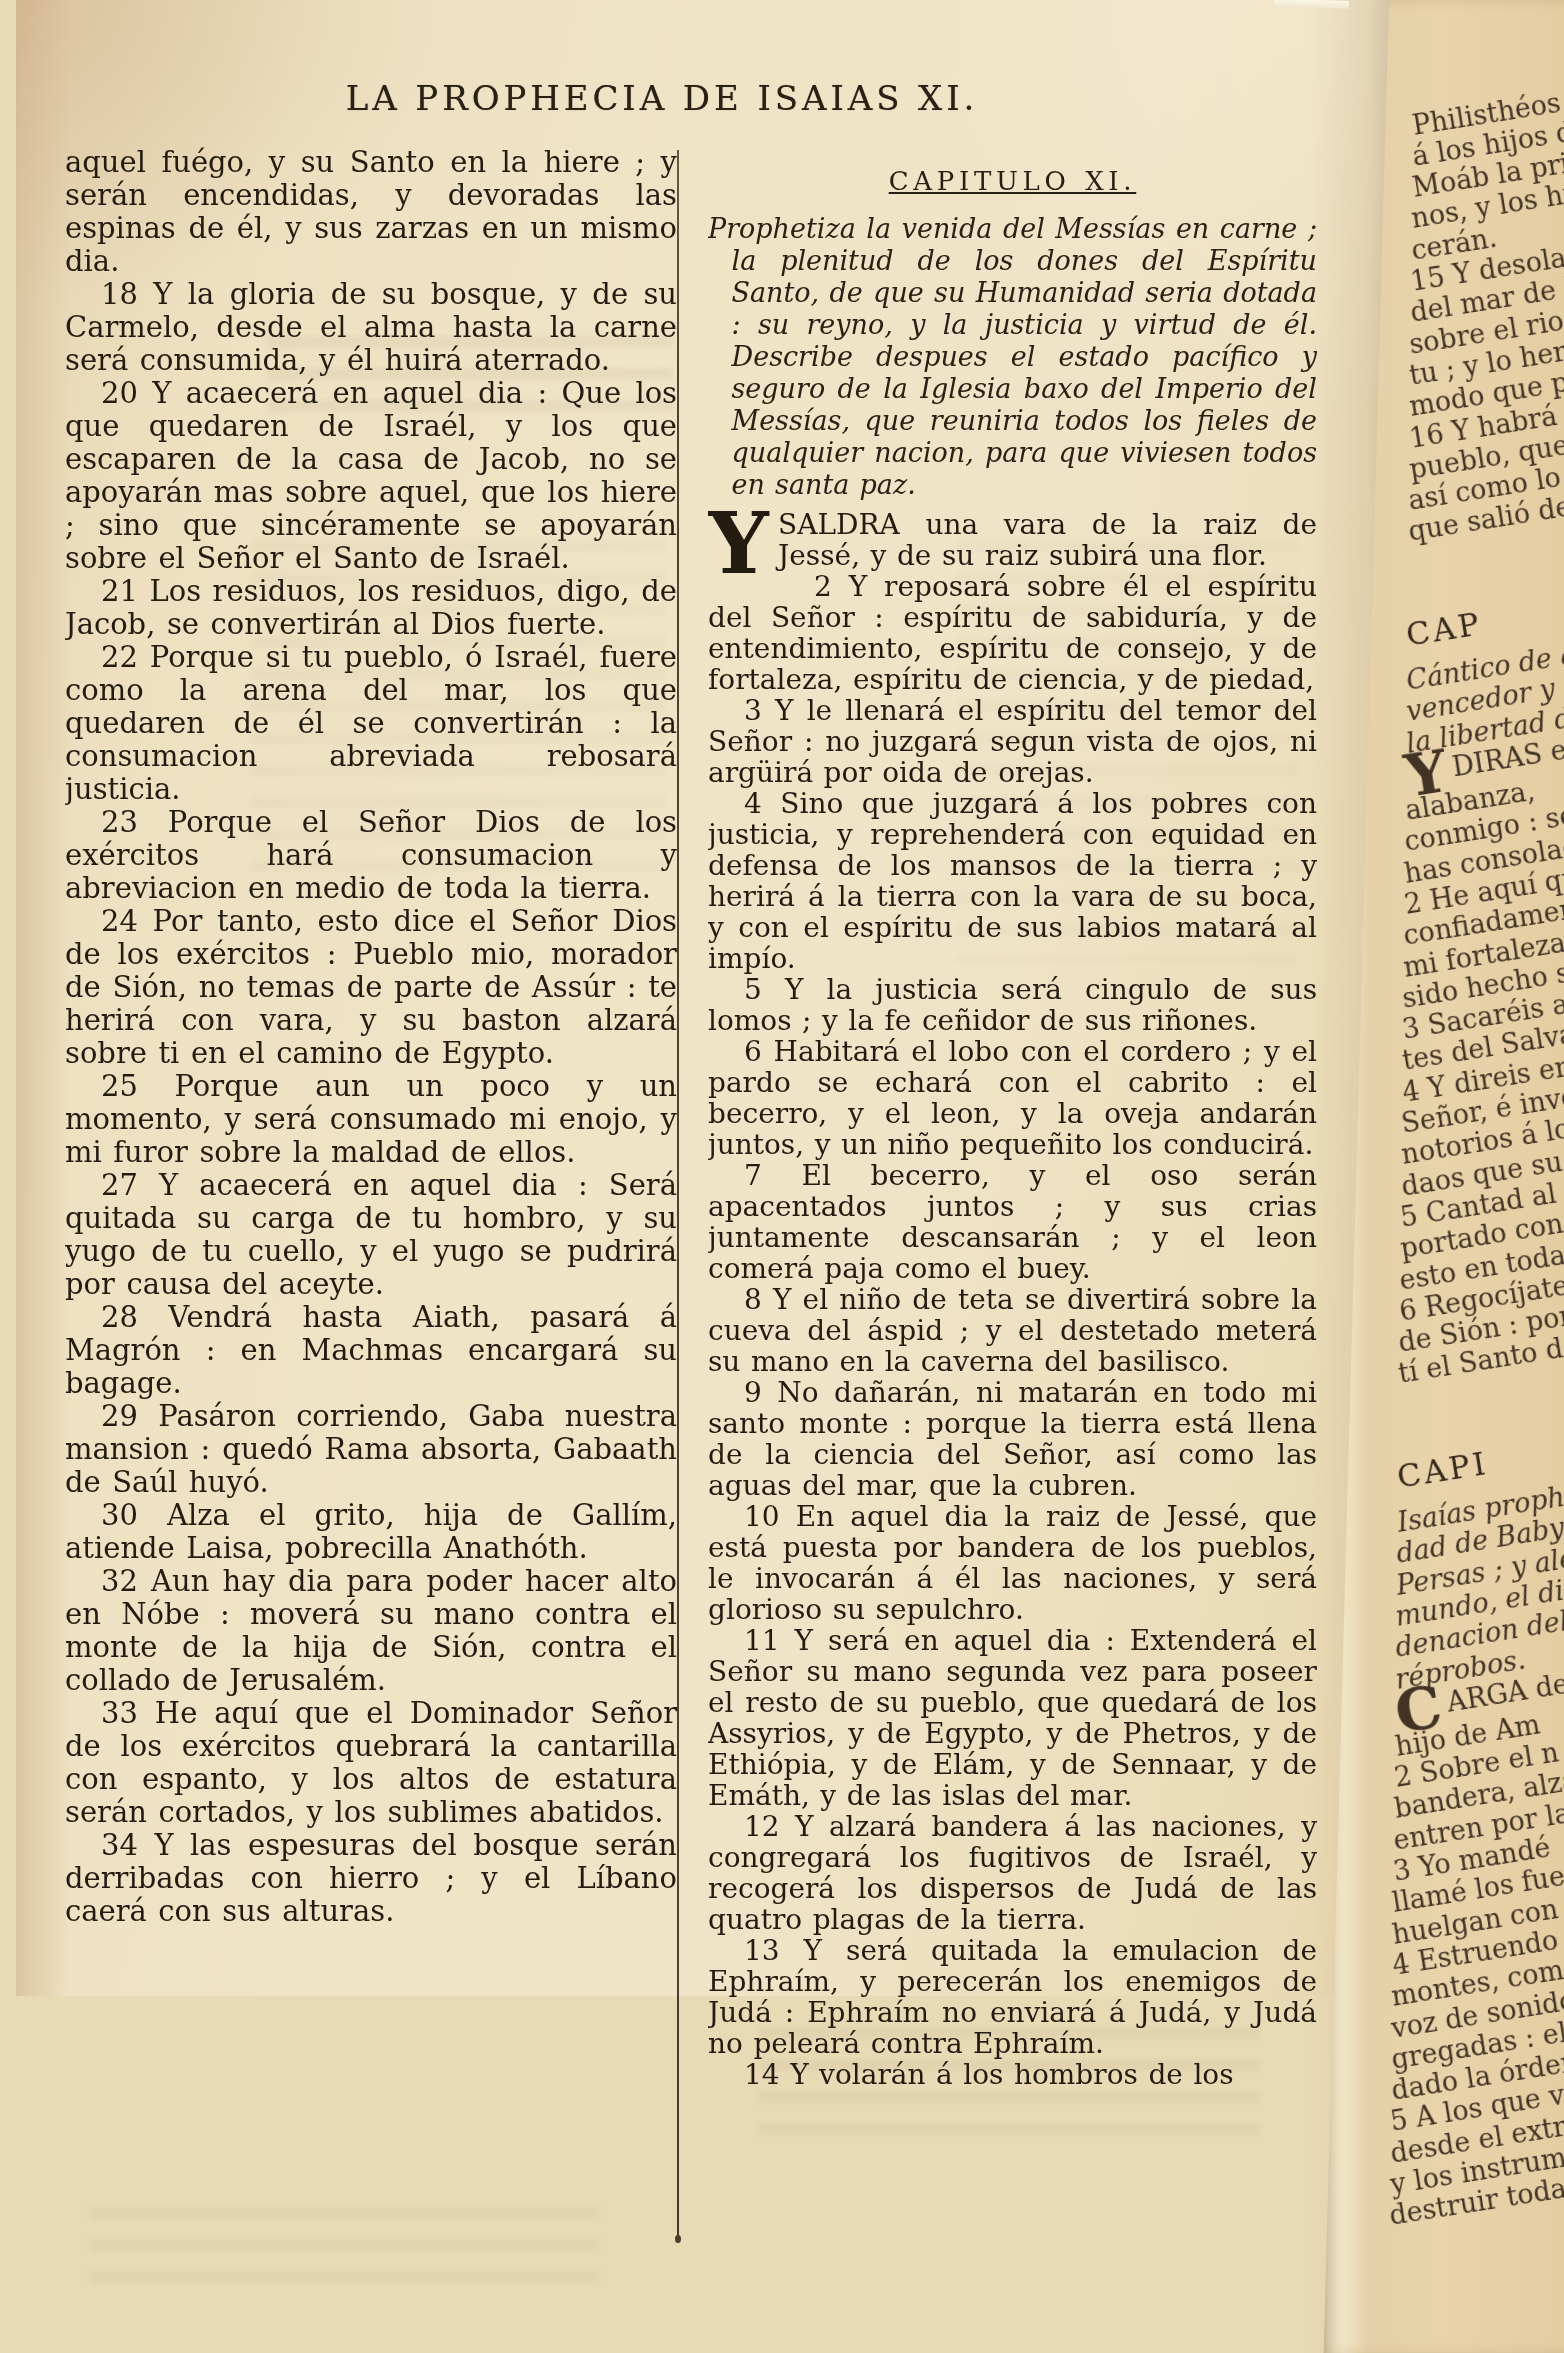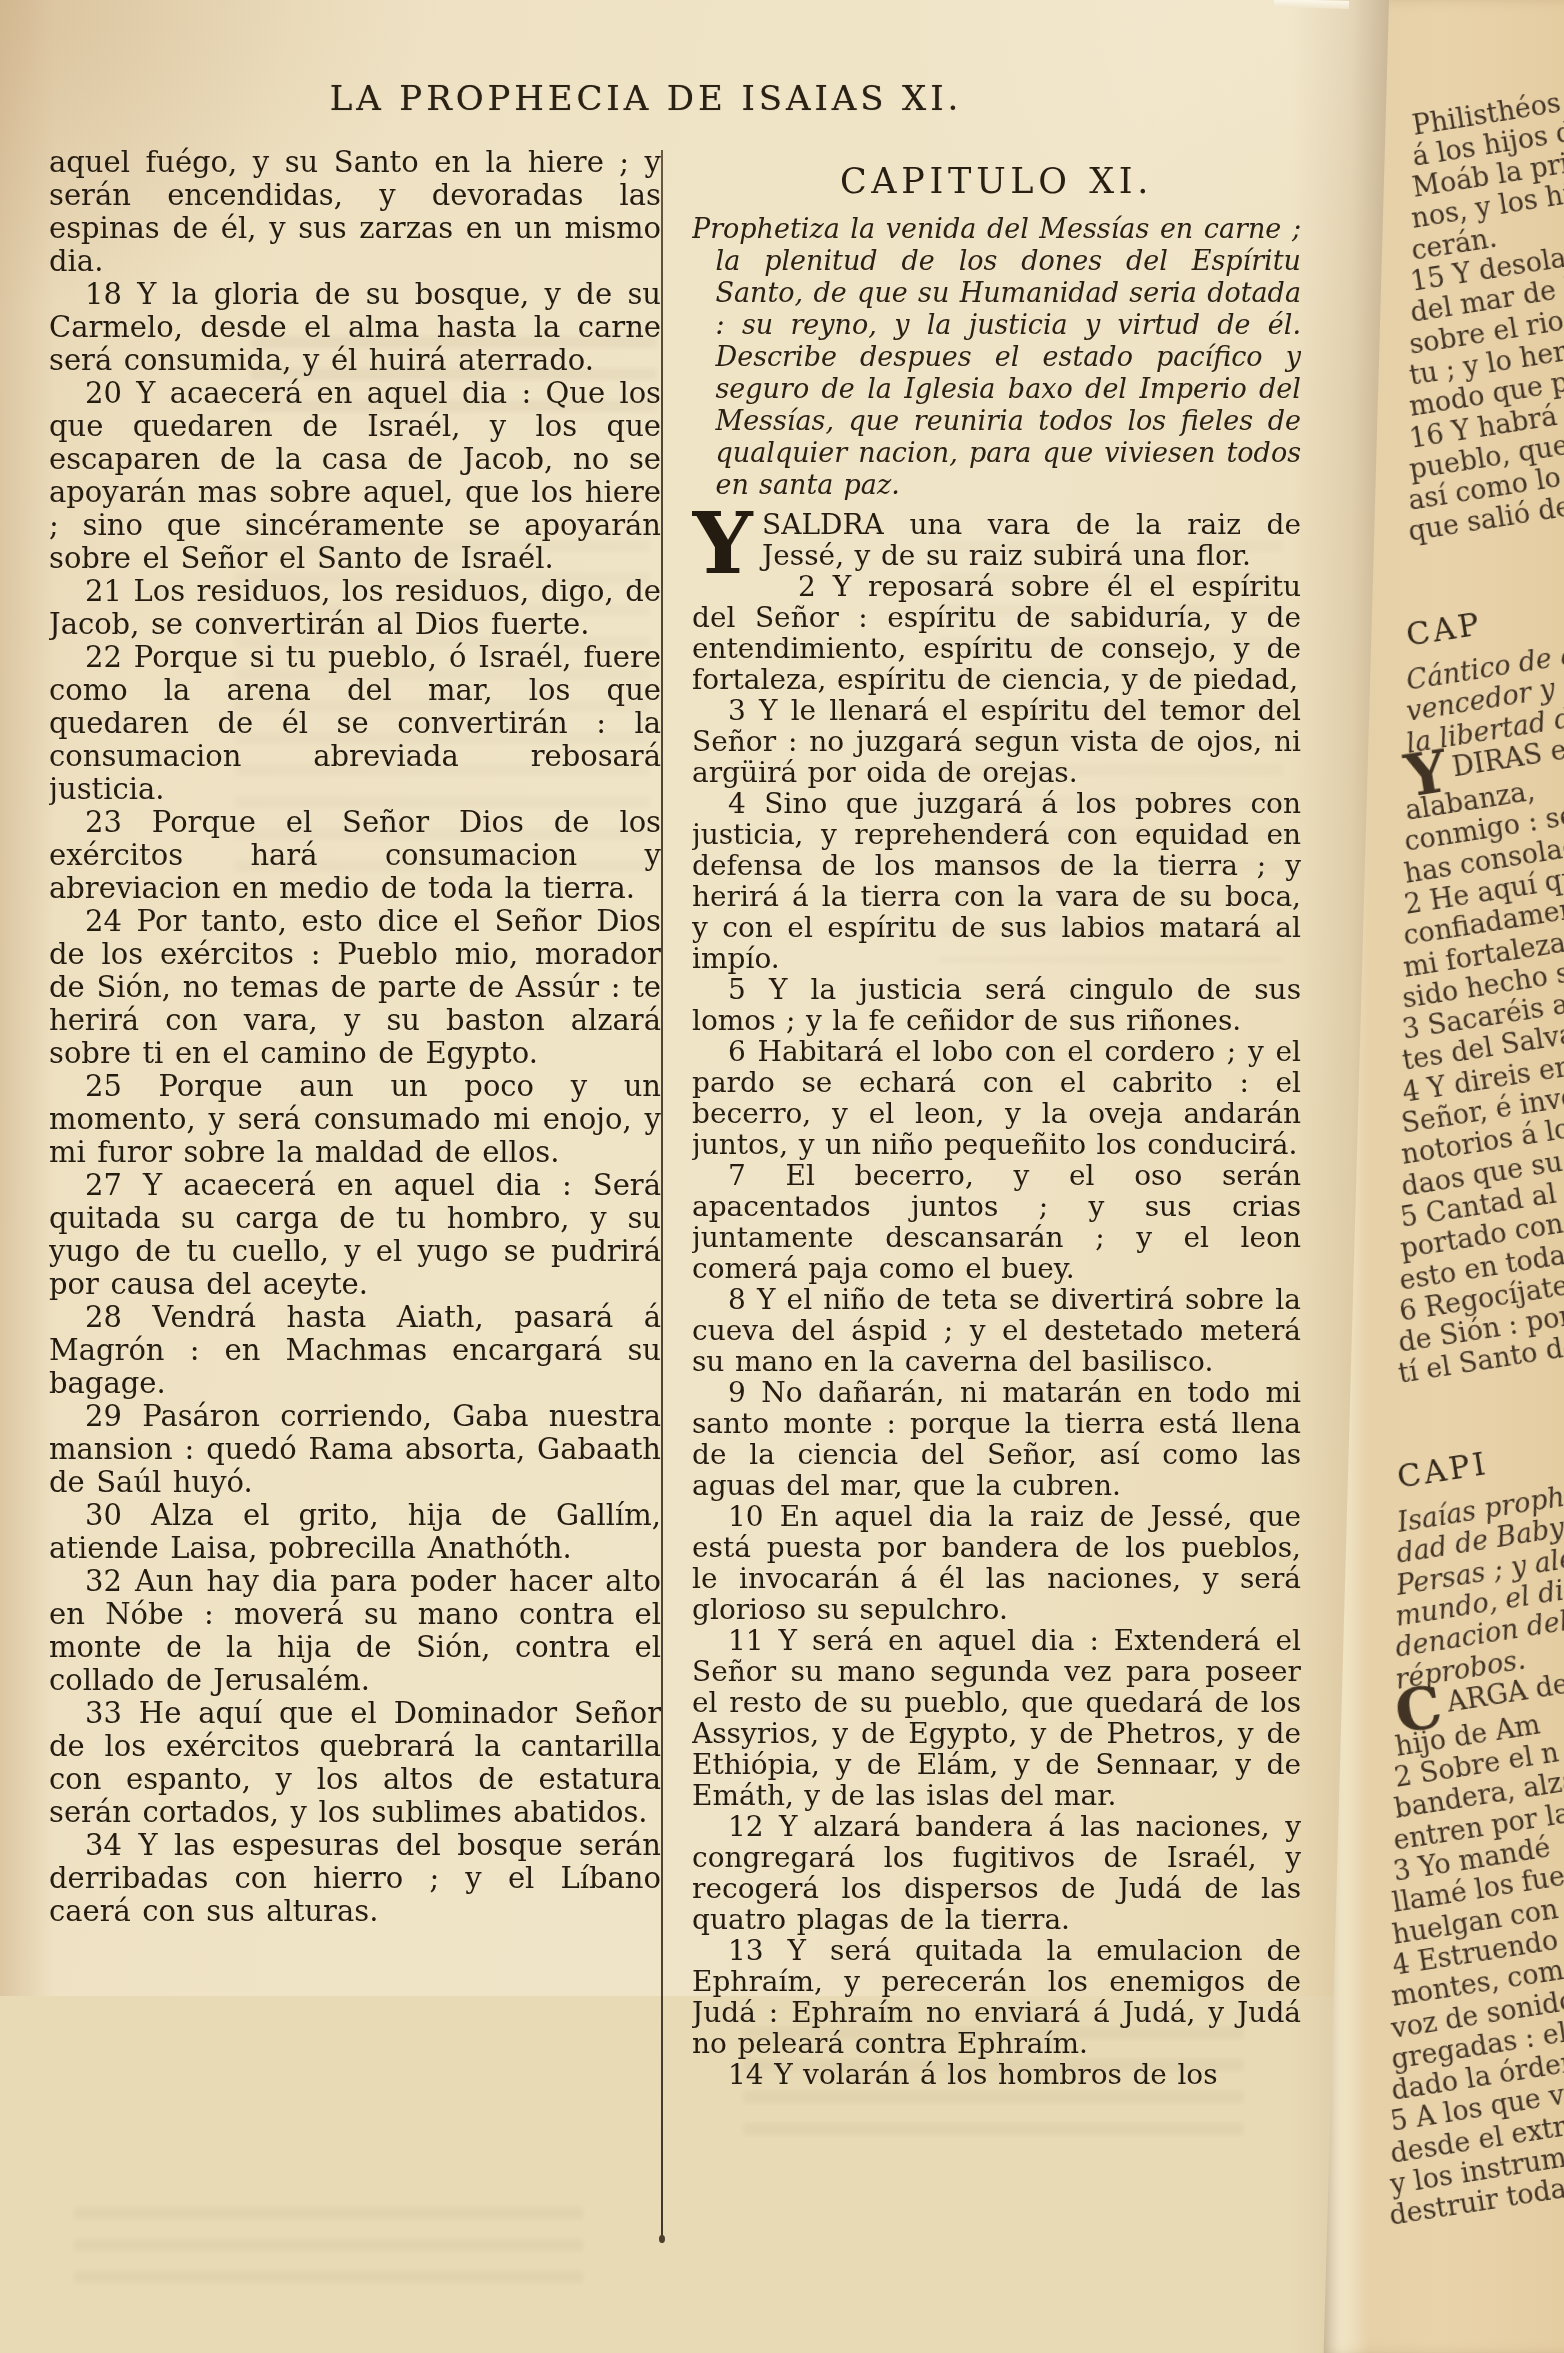--- a/index.html
+++ b/index.html
@@ -1,20 +1,20 @@
 <!DOCTYPE html>
 <html style="font-size:12.5px"><head>
 <meta charset="utf-8">
 <style>
   html,body{margin:0;padding:0;background:#1d1712;}
   #stage{position:relative;width:1565px;height:2354px;overflow:hidden;
          font-family:"DejaVu Serif", serif;background:#e9dab6;}
 
   
-  .page-left{position:absolute;left:0;top:0;width:1401px;height:1996px;
+  .page-left{position:absolute;left:16px;top:0;width:1401px;height:1996px;
     background:
       radial-gradient(45% 22% at 0% 0%, rgba(186,146,100,.28), rgba(186,146,100,0) 70%),
       radial-gradient(60% 35% at 100% 0%, rgba(255,250,230,.25), rgba(255,250,230,0) 60%),
       linear-gradient(90deg, #dcc6a2 0px, rgba(220,198,162,0) 55px),
       linear-gradient(103deg, #e6d4b2 0%, #eee1c2 16%, #f0e4c7 42%, #f0e4c8 62%, #ecdebc 82%, #e7d6ae 100%);
   }
   .running-head{position:absolute;left:329px;top:78px;width:634px;
     text-align:center;font-size:34px;letter-spacing:3.9px;color:#2a2115;
     white-space:nowrap;text-shadow:0 0 0.8px rgba(42,33,21,.55);}
   .rule{position:absolute;left:661px;top:150px;width:2.3px;height:2088px;
@@ -25,22 +25,22 @@
 
   .col{position:absolute;top:146px;color:#241c11;text-align:justify;}
   .col-a{left:49px;width:612px;height:2113px;overflow:hidden;
     font-size:29px;line-height:33px;word-spacing:2.3px;}
   .col-b{left:692px;width:609px;height:2175px;overflow:hidden;
     font-size:28px;line-height:31px;word-spacing:1.6px;}
   .para{margin:0;text-indent:36px;}
   .para.cont{text-indent:0;}
   p,div{text-rendering:optimizeLegibility;}
 
-  .chap-head{margin:20.3px 0 15.6px 0;text-align:center;font-size:35px;
-    letter-spacing:4.7px;color:#281f13;text-indent:0;white-space:nowrap;}
+  .chap-head{margin:20.3px 0 15.6px 0;text-align:center;font-size:26px;
+    letter-spacing:4.7px;color:#281f13;text-indent:0;white-space:nowrap;text-decoration:underline;}
   .summary{margin:0 0 7.8px 0;font-style:italic;font-size:27px;line-height:32px;
     padding-left:23.5px;text-indent:-23.5px;color:#2a2115;}
 
   .first-verse{text-indent:0;}
   .dropcap{float:left;font-size:85px;line-height:61px;padding:4.7px 9.4px 0 0;
     color:#241c11;font-weight:bold;}
 
   
   .ghost{position:absolute;filter:blur(2px);pointer-events:none;
     background:repeating-linear-gradient(180deg, rgba(122,102,70,.11) 0 11.7px, rgba(122,102,70,0) 11.7px 32px);}

